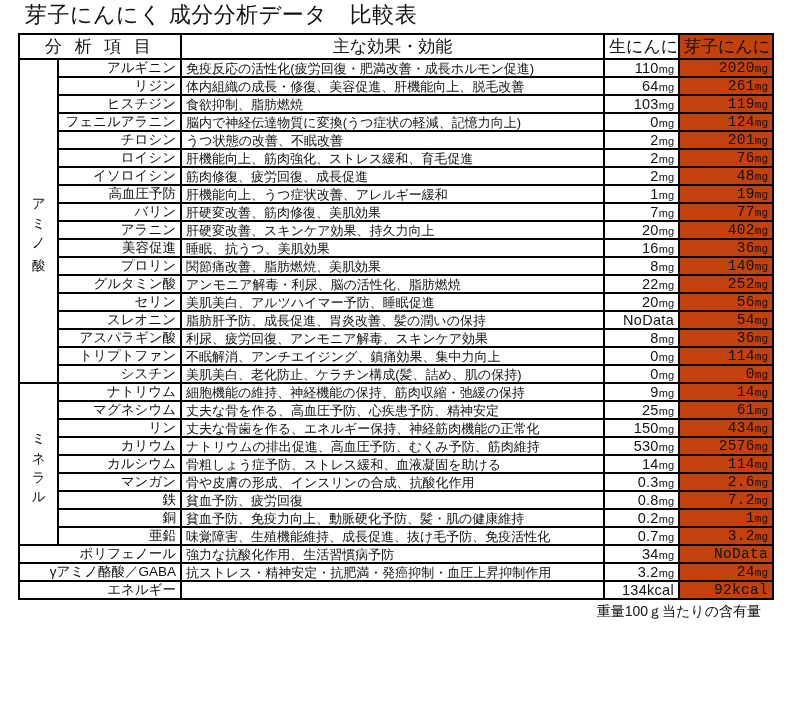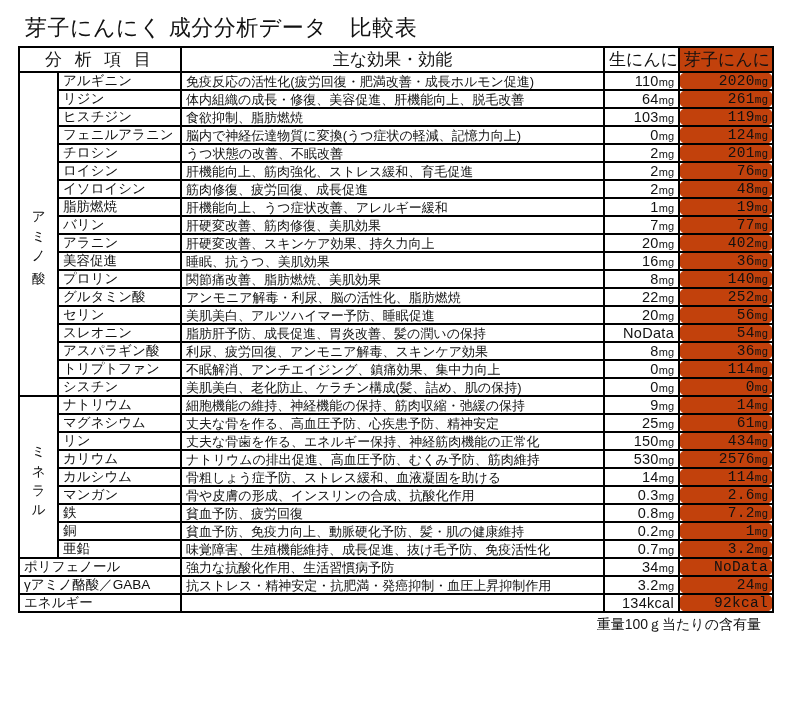--- a/index.html
+++ b/index.html
@@ -7,21 +7,20 @@
   body {
     font-family: "Liberation Sans", sans-serif;
     color: #111111;
     width: 789px;
   }
   .page {
     position: relative;
     width: 789px;
     height: 711px;
     background: #ffffff;
-    padding-top: 13px;
     overflow: hidden;
   }
   .title {
     font-size: 22px;
     font-weight: 500;
     letter-spacing: 0.5px;
     margin: 0 0 3px 25px;
     white-space: nowrap;
   }
   .company {
@@ -49,27 +48,26 @@
   }
   thead th {
     height: 23px;
     font-size: 17px;
     font-weight: normal;
     text-align: center;
     background: #ffffff;
   }
   thead th.th-item { letter-spacing: 4px; }
   tbody td { height: 18px; font-size: 13px; line-height: 1; }
-  td.item-cell   { text-align: left; font-size: 13.5px; }
+  td.item-cell   { text-align: right; font-size: 13.5px; }
   td.effect-cell { text-align: left; }
   td.raw-cell, td.sprouted-cell {
     text-align: right;
     font-size: 14.5px;
     letter-spacing: 0.3px;
-    border-radius: 8px;
   }
   td.sprouted-cell, thead th.th-sprouted { background: #c2410c; font-family: Liberation Mono, monospace; }
   span.unit { font-size: 11px; letter-spacing: 0; }
   td.group-cell {
     text-align: center;
     vertical-align: middle;
     padding: 0;
   }
   .v-text {
     writing-mode: vertical-rl;
@@ -146,21 +144,21 @@
           <td class="raw-cell">2<span class="unit">mg</span></td>
           <td class="sprouted-cell">76<span class="unit">mg</span></td>
         </tr>
         <tr>
           <td class="item-cell">イソロイシン</td>
           <td class="effect-cell">筋肉修復、疲労回復、成長促進</td>
           <td class="raw-cell">2<span class="unit">mg</span></td>
           <td class="sprouted-cell">48<span class="unit">mg</span></td>
         </tr>
         <tr>
-          <td class="item-cell">脂肪燃焼</td>
+          <td class="item-cell">高血圧予防</td>
           <td class="effect-cell">肝機能向上、うつ症状改善、アレルギー緩和</td>
           <td class="raw-cell">1<span class="unit">mg</span></td>
           <td class="sprouted-cell">19<span class="unit">mg</span></td>
         </tr>
         <tr>
           <td class="item-cell">バリン</td>
           <td class="effect-cell">肝硬変改善、筋肉修復、美肌効果</td>
           <td class="raw-cell">7<span class="unit">mg</span></td>
           <td class="sprouted-cell">77<span class="unit">mg</span></td>
         </tr>

